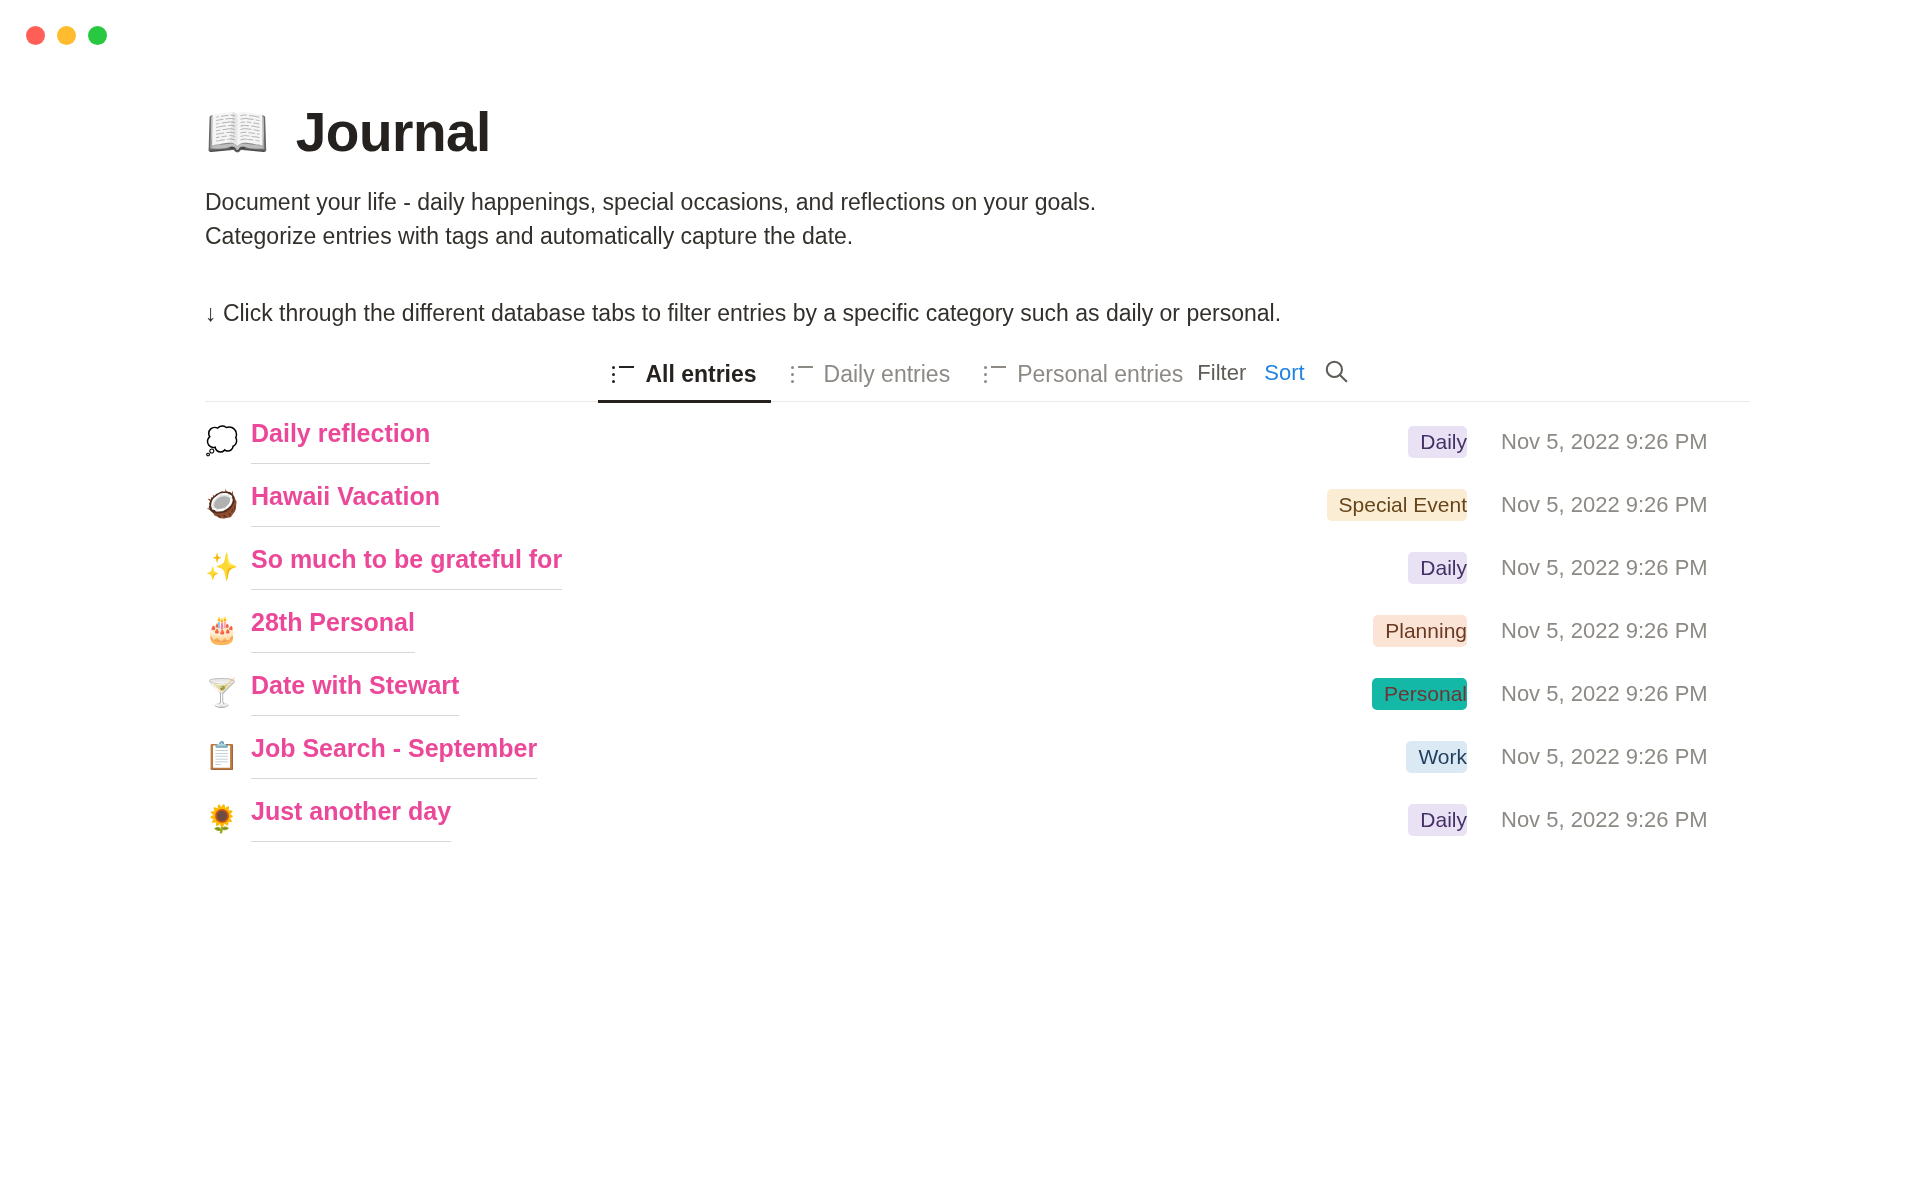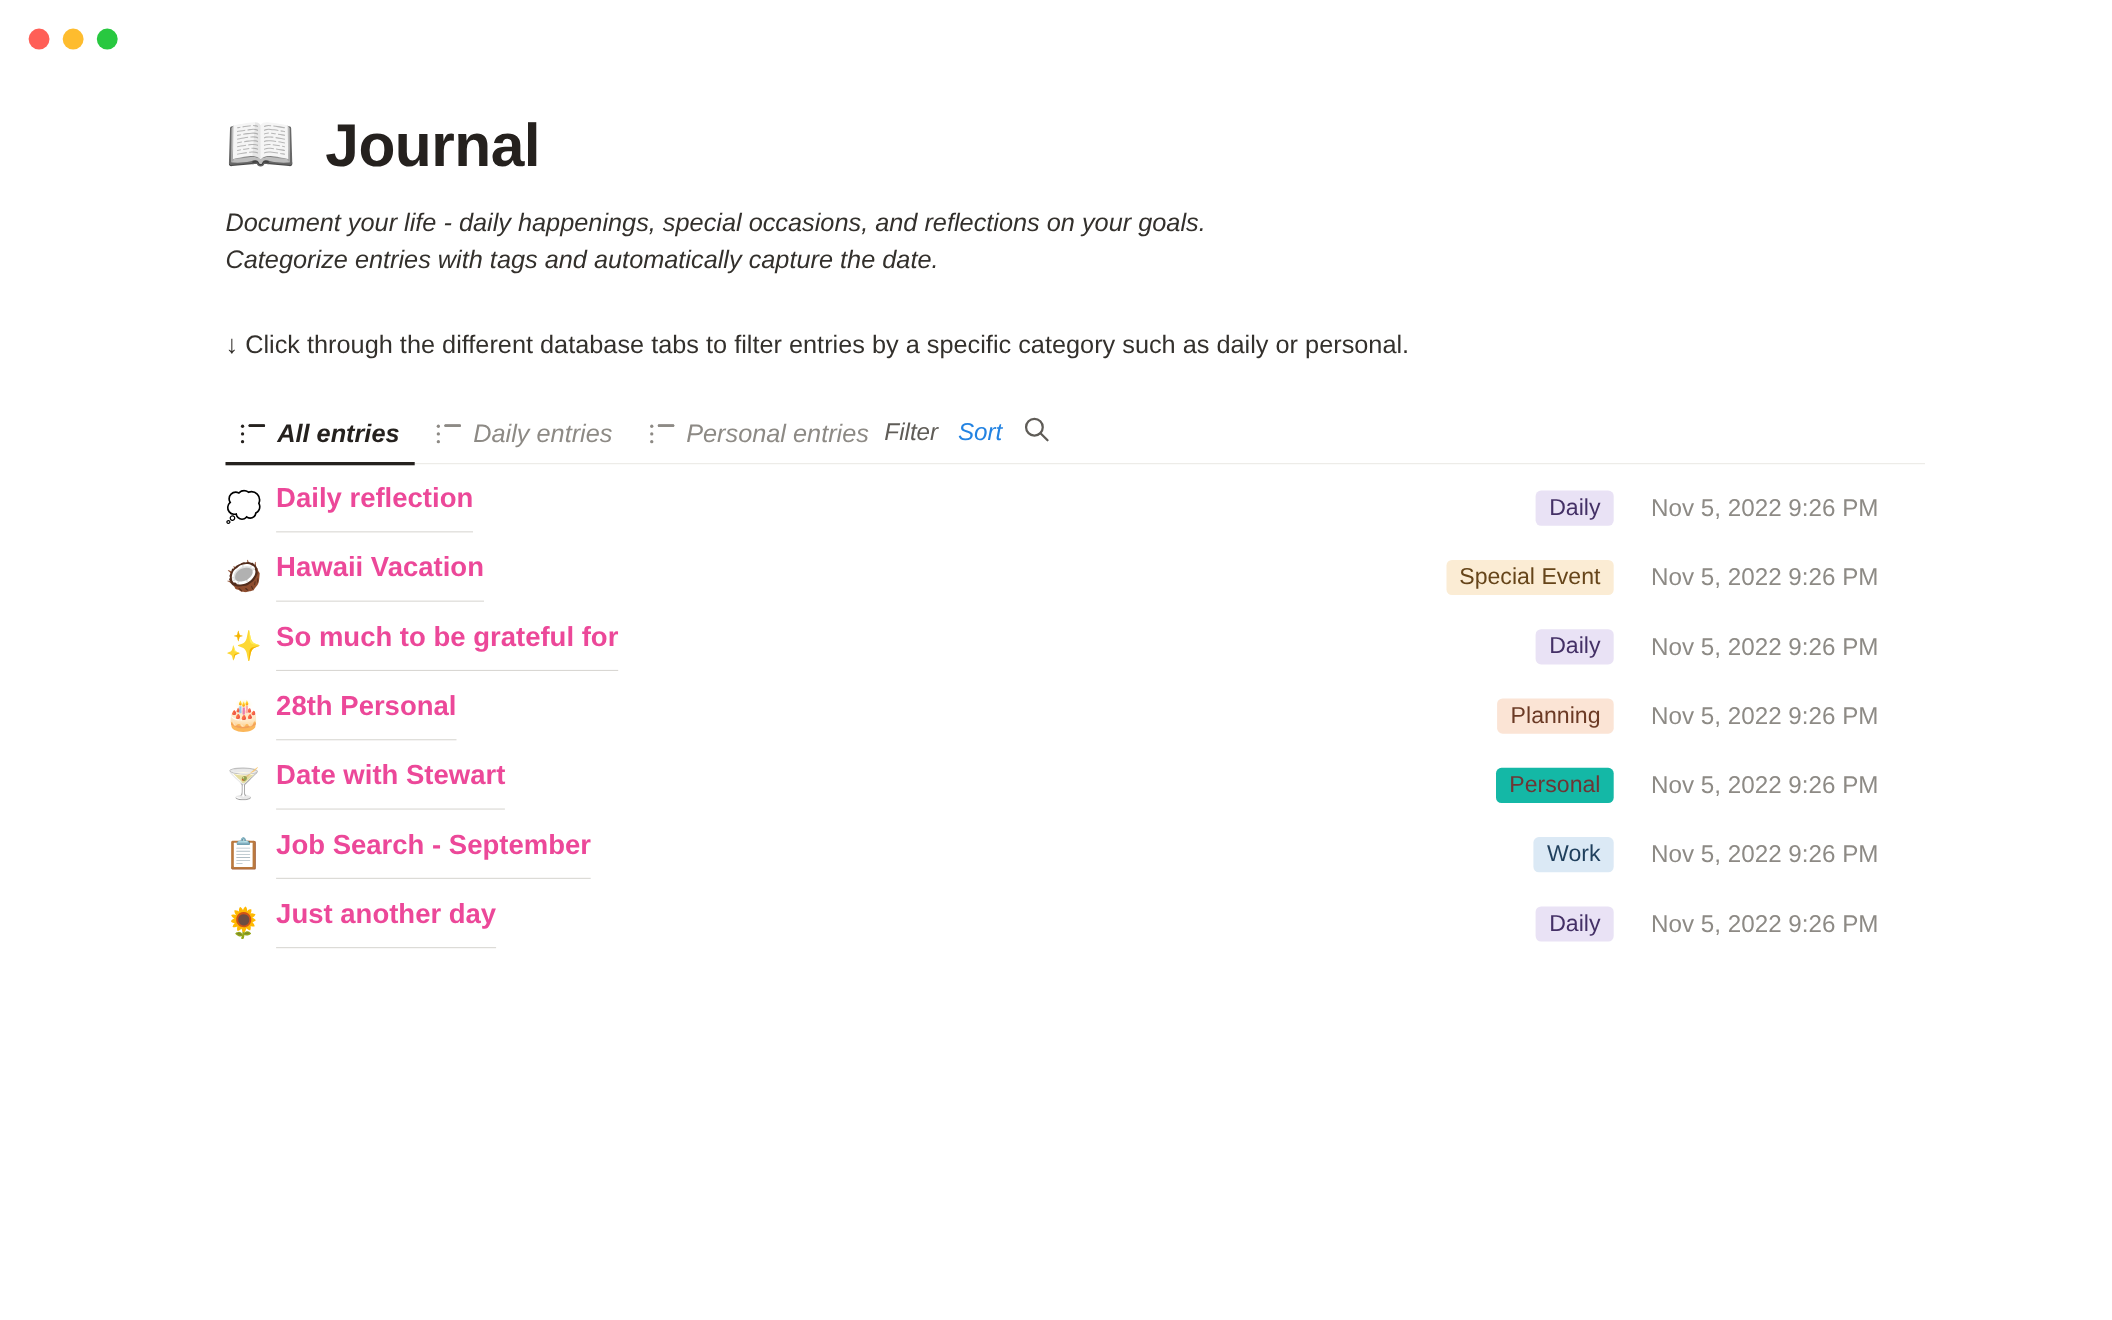--- a/index.html
+++ b/index.html
@@ -49,38 +49,37 @@
     color: #25211e;
     letter-spacing: -0.5px;
   }
 
   .desc {
     font-size: 23px;
     line-height: 1.46;
     color: #33302c;
     max-width: 1250px;
   }
-  .desc-line { display: block; font-style: italic; }
+  .desc-line { display: block; }
 
   .hint {
     margin-top: 44px;
     font-size: 23px;
     color: #33302c;
     line-height: 1.4;
   }
 
   
   .db-toolbar {
-    margin-top: 46px;
+    margin-top: 26px;
     display: flex;
     align-items: flex-end;
-    justify-content: flex-start;
+    justify-content: center;
     border-bottom: 1.5px solid #eceae6;
     padding-right: 8px;
-    font-style: italic;
   }
   .tabs { display: flex; align-items: flex-end; gap: 6px; }
   .tab {
     display: flex;
     align-items: center;
     gap: 11px;
     padding: 6px 14px 13px 14px;
     font-size: 23px;
     color: #8d8a85;
     cursor: pointer;
@@ -154,21 +153,21 @@
   }
   .row-spacer { flex: 1 1 auto; }
   .tag-cell {
     width: 240px;
     display: flex;
     justify-content: flex-end;
     flex: 0 0 240px;
   }
   .tag {
     font-size: 21px;
-    padding: 4px 12px 5px 12px;
+    padding: 4px 0 5px 12px;
     border-radius: 5px;
     line-height: 1.12;
     white-space: nowrap;
   }
   .date-cell {
     flex: 0 0 275px;
     padding-left: 34px;
     font-size: 22px;
     color: #8d8a85;
     white-space: nowrap;

